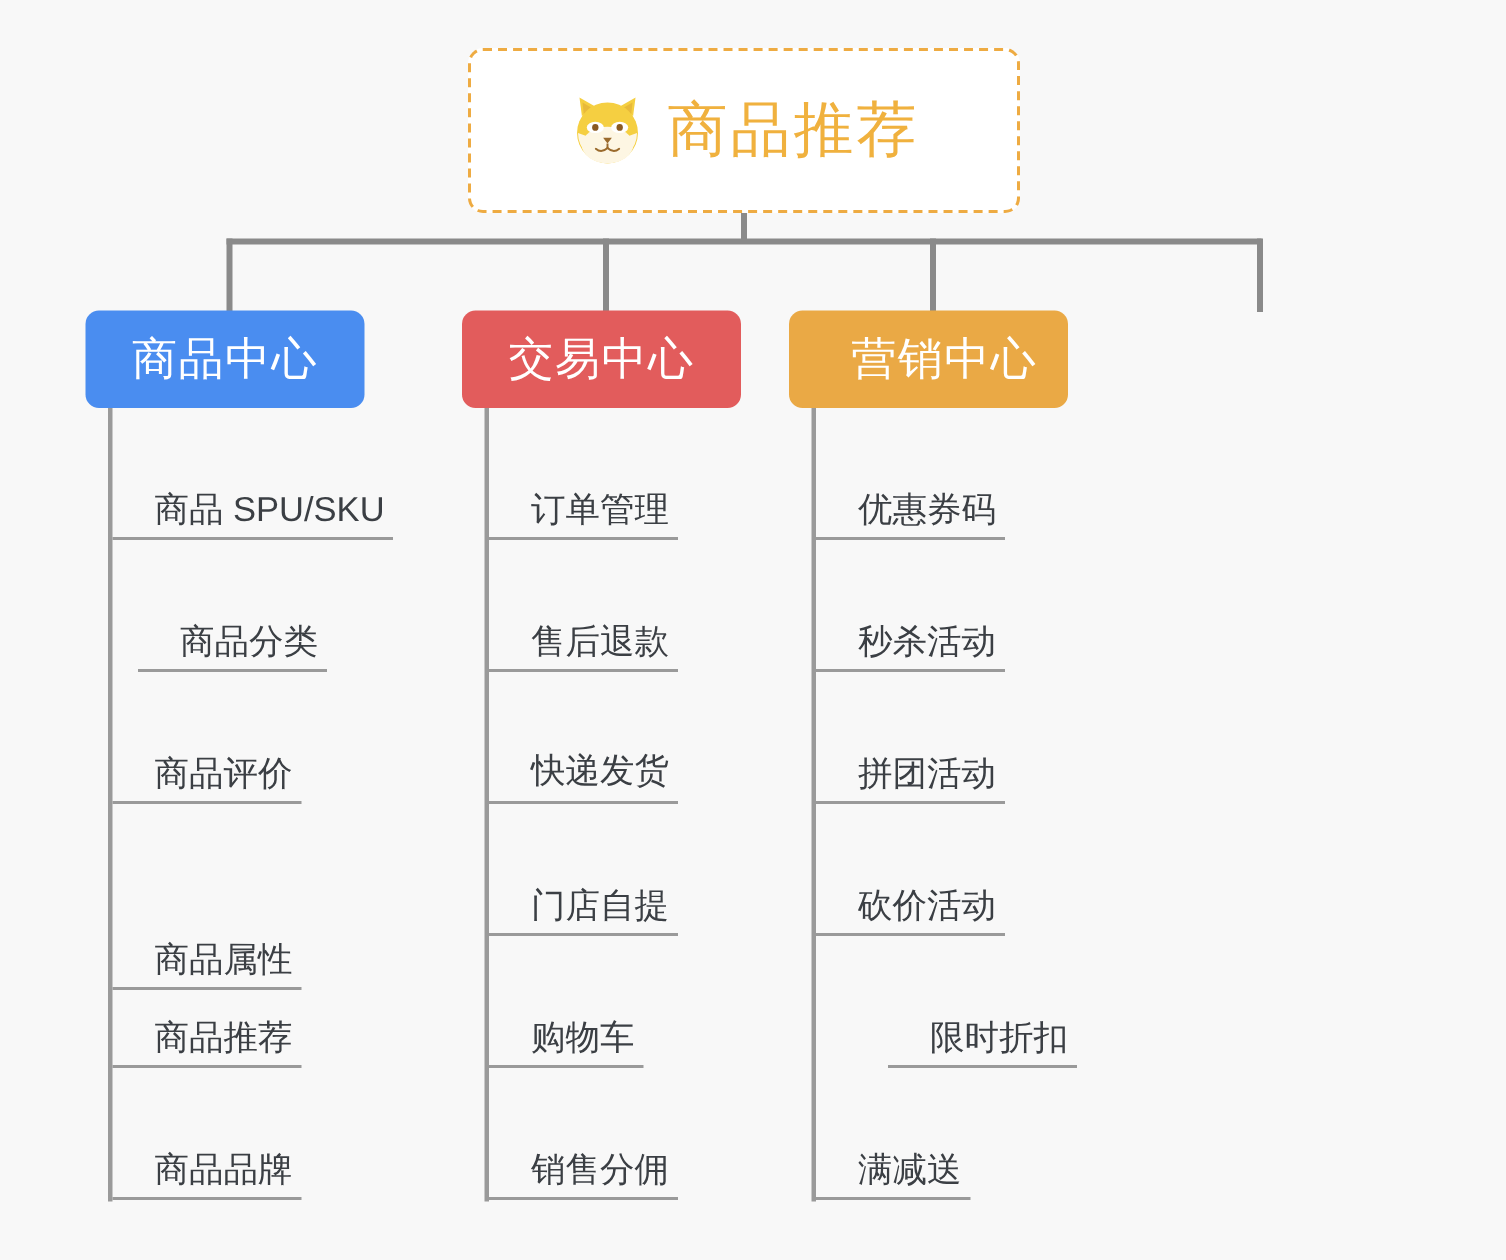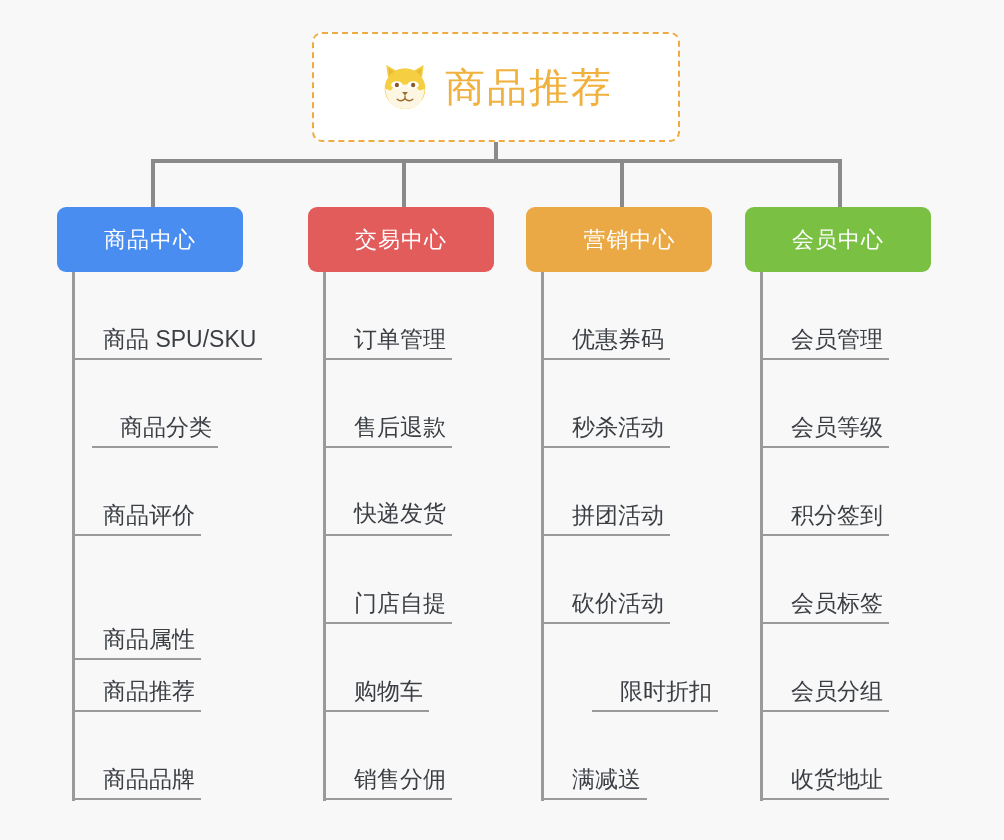--- a/index.html
+++ b/index.html
@@ -82,21 +82,21 @@
   }
   .branch-header {
     width: 186px;
     height: 65px;
     border-radius: 9px;
     box-sizing: border-box;
     display: flex;
     align-items: center;
     justify-content: center;
     color: #ffffff;
-    font-size: 22px;
+    font-size: 30px;
     letter-spacing: 1px;
     white-space: nowrap;
   }
   
   .branch-spine {
     position: absolute;
     left: 15px;
     top: 65px;
     width: 3px;
     height: 529px;
@@ -234,38 +234,14 @@
         </li>
         <li class="leaf-item" style="top: 352px; padding-left: 48px;">
           <span class="leaf-label">限时折扣</span>
         </li>
         <li class="leaf-item" style="top: 440px;">
           <span class="leaf-label">满减送</span>
         </li>
       </ul>
   </div>
 
-  <div class="branch" id="branch-3" style="left: 745px;">
-    <div class="branch-header" style="background: rgb(122, 193, 67);">会员中心</div>
-    <div class="branch-spine"></div>
-    <ul class="leaf-list" id="leaves-3">
-        <li class="leaf-item" style="top: 0px;">
-          <span class="leaf-label">会员管理</span>
-        </li>
-        <li class="leaf-item" style="top: 88px;">
-          <span class="leaf-label">会员等级</span>
-        </li>
-        <li class="leaf-item" style="top: 176px;">
-          <span class="leaf-label">积分签到</span>
-        </li>
-        <li class="leaf-item" style="top: 264px;">
-          <span class="leaf-label">会员标签</span>
-        </li>
-        <li class="leaf-item" style="top: 352px;">
-          <span class="leaf-label">会员分组</span>
-        </li>
-        <li class="leaf-item" style="top: 440px;">
-          <span class="leaf-label">收货地址</span>
-        </li>
-      </ul>
-  </div>
 
 </div>
 
 </body></html>

